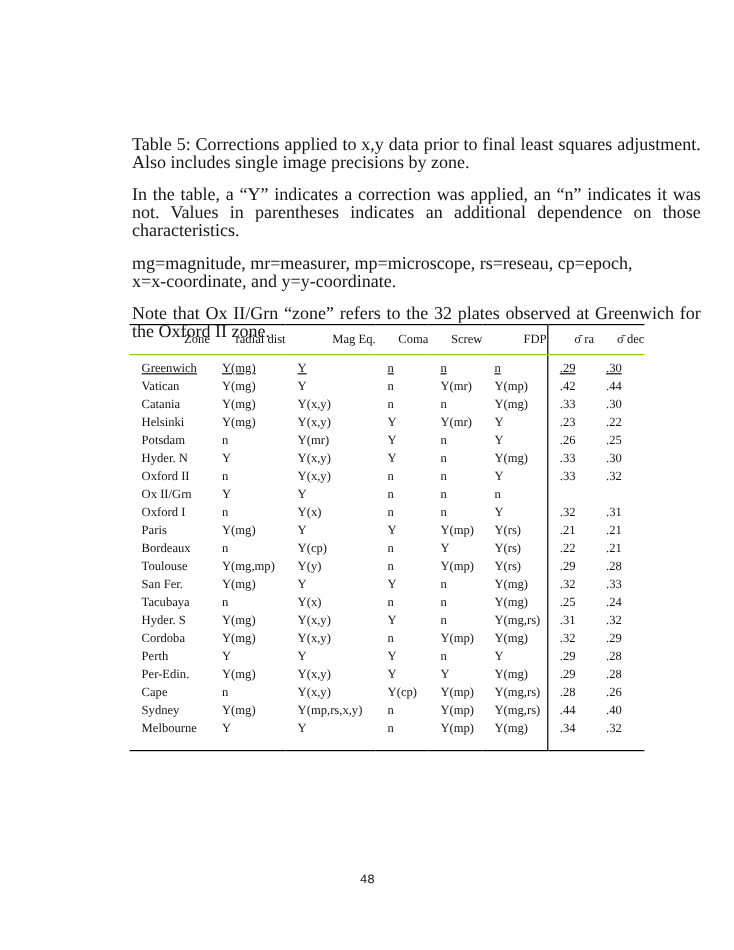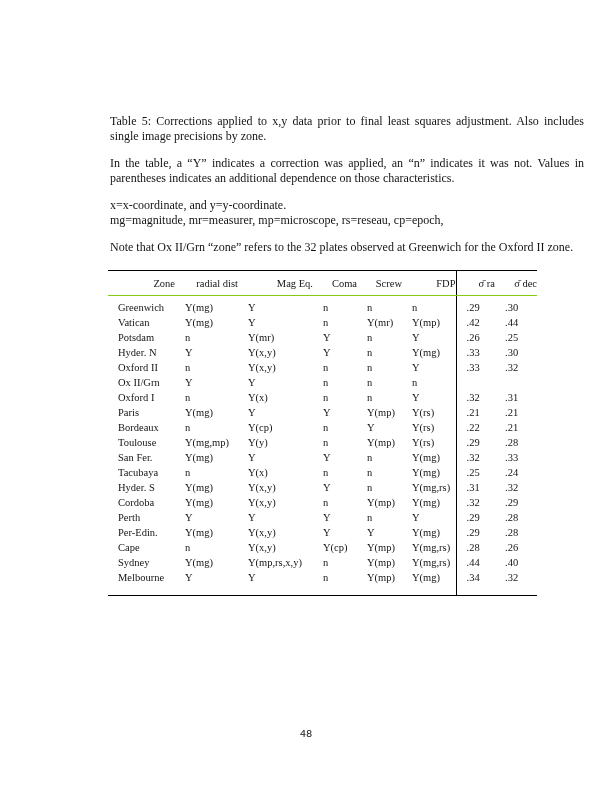--- a/index.html
+++ b/index.html
@@ -15,21 +15,21 @@
     color: #141414;
     overflow: hidden;
   }
   .content {
     position: absolute;
     left: 110px;
     top: 114px;
     width: 474px;
   }
   .para {
-    font-size: 12px;
+    font-size: 15px;
     line-height: 15px;
     text-align: justify;
     margin: 0 0 12px 0;
   }
   .para.nojust {
     text-align: left;
     margin-bottom: 0;
   }
   .defblock {
     margin: 0 0 12px 0;
@@ -58,20 +58,21 @@
   table.datatable td {
     padding: 0 0 0 10px;
     height: 15px;
     line-height: 15px;
     vertical-align: middle;
     white-space: nowrap;
     overflow: hidden;
   }
   table.datatable tr.first-body-row td {
     padding-top: 4px;
+    text-decoration: underline;
   }
   table.datatable tr.last-body-row td {
     padding-bottom: 10px;
   }
   .sep {
     border-left: 1px solid #000;
   }
   .pageno {
     position: absolute;
     left: 0;
@@ -82,22 +83,22 @@
     font-family: Liberation Mono, monospace;
   }
 </style>
 </head>
 <body>
 
 <div class="content">
   <p class="para">Table 5: Corrections applied to x,y data prior to final least squares adjustment. Also includes single image precisions by zone.</p>
   <p class="para">In the table, a “Y” indicates a correction was applied, an “n” indicates it was not.  Values in parentheses indicates an additional dependence on those characteristics.</p>
   <div class="defblock">
+    <p class="para nojust">mg=magnitude, mr=measurer, mp=microscope, rs=reseau, cp=epoch,</p>
     <p class="para nojust">x=x-coordinate, and y=y-coordinate.</p>
-    <p class="para nojust">mg=magnitude, mr=measurer, mp=microscope, rs=reseau, cp=epoch,</p>
   </div>
   <p class="para">Note that Ox II/Grn “zone” refers to the 32 plates observed at Greenwich for the Oxford II zone.</p>
 </div>
 
 <table class="datatable">
   <colgroup>
     <col style="width:67px">
     <col style="width:63px">
     <col style="width:75px">
     <col style="width:44px">
@@ -133,20 +134,40 @@
         <td>Vatican</td>
         <td>Y(mg)</td>
         <td>Y</td>
         <td>n</td>
         <td>Y(mr)</td>
         <td>Y(mp)</td>
         <td class="sep">.42</td>
         <td>.44</td>
       </tr>
       <tr>
+        <td>Catania</td>
+        <td>Y(mg)</td>
+        <td>Y(x,y)</td>
+        <td>n</td>
+        <td>n</td>
+        <td>Y(mg)</td>
+        <td class="sep">.33</td>
+        <td>.30</td>
+      </tr>
+      <tr>
+        <td>Helsinki</td>
+        <td>Y(mg)</td>
+        <td>Y(x,y)</td>
+        <td>Y</td>
+        <td>Y(mr)</td>
+        <td>Y</td>
+        <td class="sep">.23</td>
+        <td>.22</td>
+      </tr>
+      <tr>
         <td>Potsdam</td>
         <td>n</td>
         <td>Y(mr)</td>
         <td>Y</td>
         <td>n</td>
         <td>Y</td>
         <td class="sep">.26</td>
         <td>.25</td>
       </tr>
       <tr>

